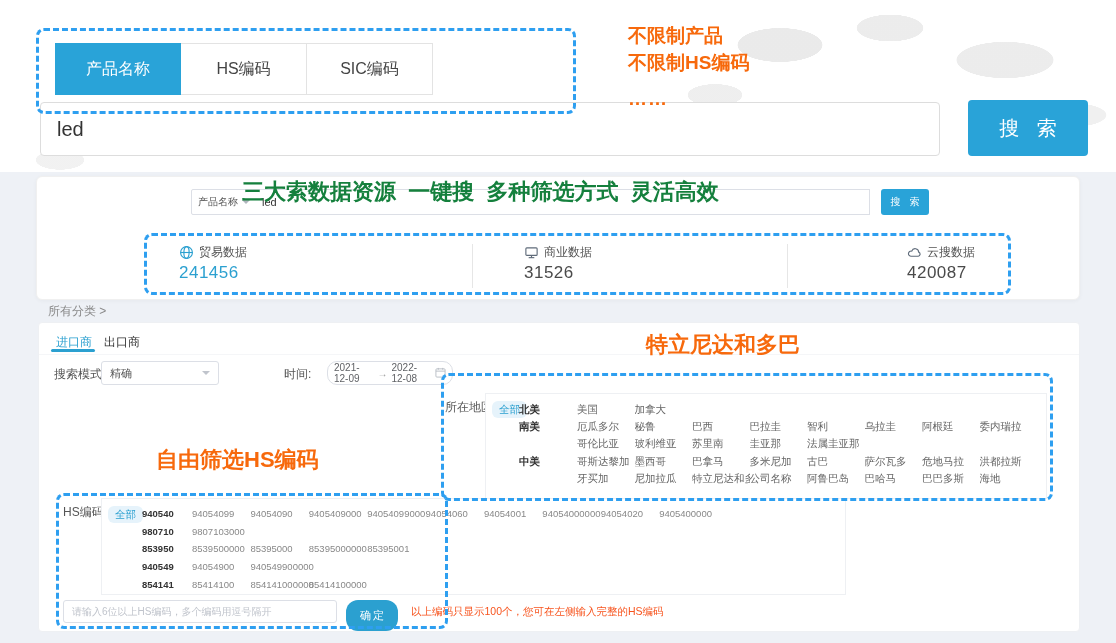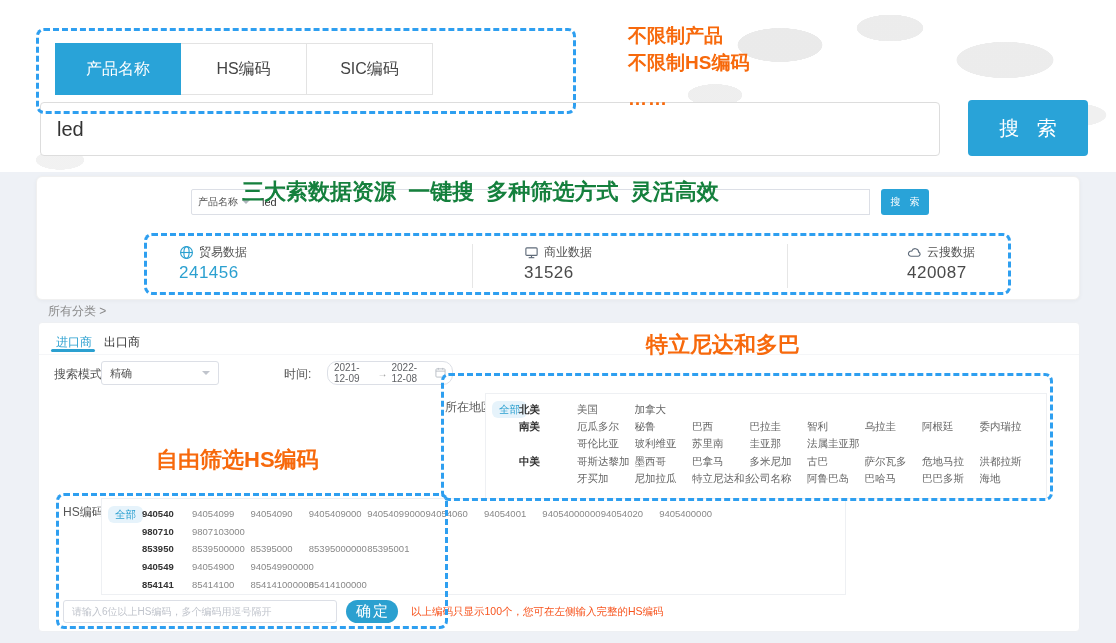--- a/index.html
+++ b/index.html
@@ -109,22 +109,22 @@
             border:1px solid #eef0f3; }
   .hs-rows { position:absolute; left:40px; top:6px; right:2px; }
   .hrow { display:flex; height:17.6px; align-items:center; }
   .hhead { width:50px; font-size:9.5px; color:#333; font-weight:bold; flex:none; cursor:pointer; }
   .hcode { width:58.4px; font-size:9.5px; color:#888; flex:none; white-space:nowrap; cursor:pointer; }
 
   .hs-input { position:absolute; left:24px; top:277px; width:274px; height:23px; border:1px solid #dcdfe6;
               border-radius:3px; font-size:10px; color:#333; padding-left:8px; outline:none;
               font-family:"Liberation Sans","DejaVu Sans",sans-serif; }
   .hs-input::placeholder { color:#c0c4cc; }
-  .confirm-btn { position:absolute; left:307px; top:277px; width:52px; height:23px; background:#2ba0d0; color:#fff;
-                 border-radius:12px; font-size:15px; letter-spacing:2px; display:flex; align-items:center;
+  .confirm-btn { position:absolute; left:307px; top:277px; width:52px; height:31px; background:#2ba0d0; color:#fff;
+                 border-radius:12px; font-size:11px; letter-spacing:2px; display:flex; align-items:center;
                  justify-content:center; padding-left:2px; cursor:pointer; }
   .hs-hint { position:absolute; left:372px; top:282px; font-size:10.5px; color:#f7541e; }
 </style>
 </head>
 <body>
 
 <div class="page">
 
   <div class="hero">
     <div class="map-bg"></div>

